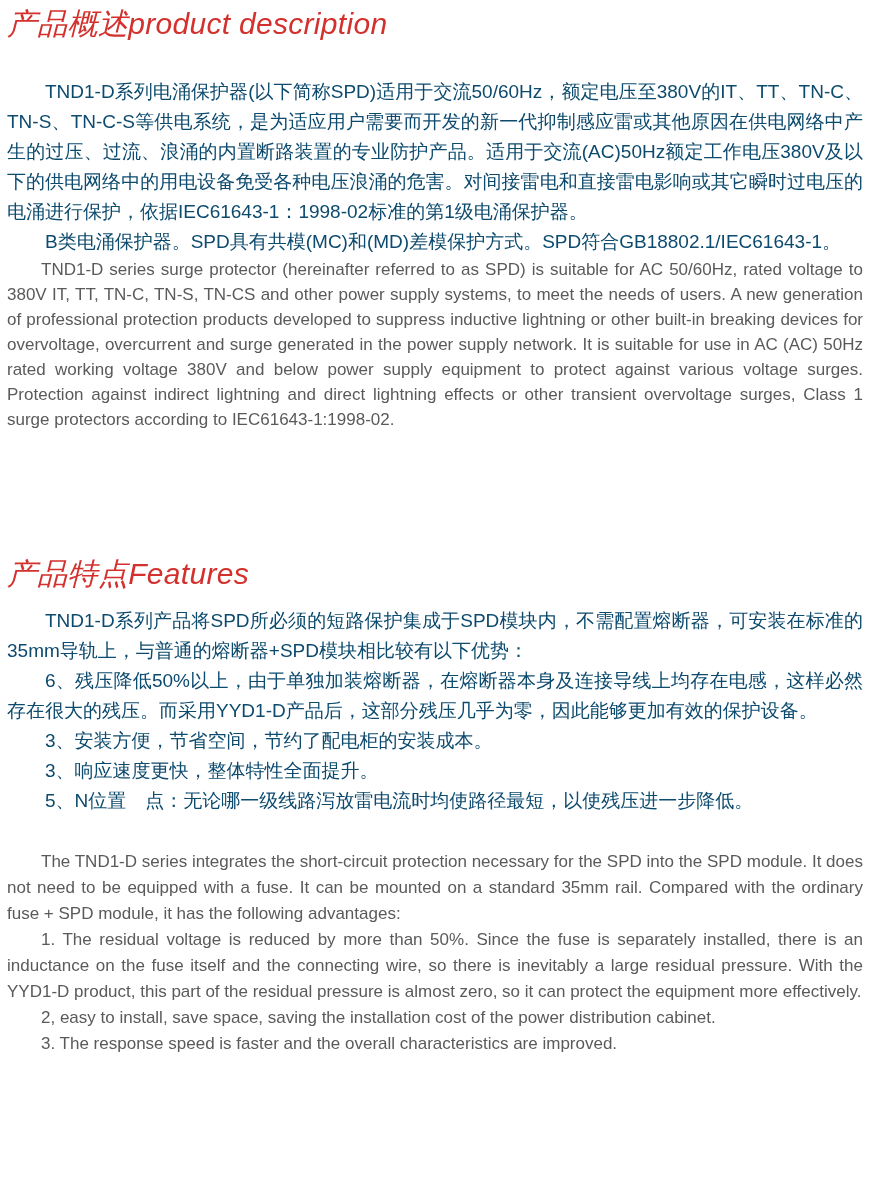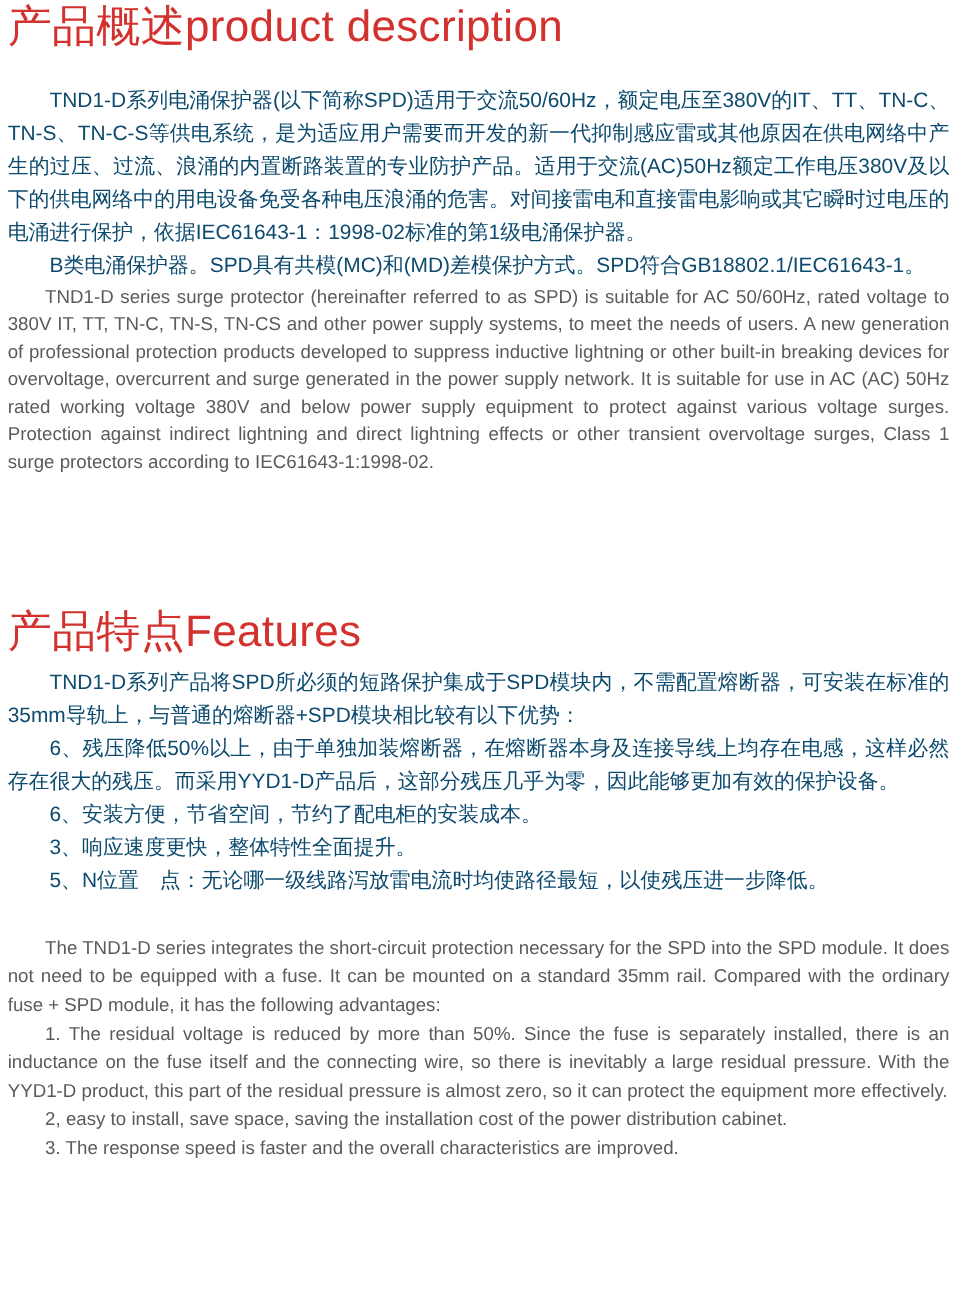--- a/index.html
+++ b/index.html
@@ -12,24 +12,25 @@
     height: 1195px;
     overflow: hidden;
     font-family: "Liberation Sans", sans-serif;
   }
   .page {
     padding: 6px 7px 0 7px;
     box-sizing: border-box;
   }
   .sec-title {
     margin: 0;
-    font-size: 40px;
+    font-size: 30px;
     line-height: 36px;
     font-weight: 500;
     letter-spacing: 0.3px;
+    font-style: italic;
   }
   .sec-title.second {
     margin-top: 124px;
   }
   p {
     margin: 0;
     text-align: justify;
     text-indent: 2em;
   }
   .zh-block-1 { margin-top: 35px; }
@@ -69,21 +70,21 @@
       <p class="en">TND1-D series surge protector (hereinafter referred to as SPD) is suitable for AC 50/60Hz, rated voltage to 380V IT, TT, TN-C, TN-S, TN-CS and other power supply systems, to meet the needs of users. A new generation of professional protection products developed to suppress inductive lightning or other built-in breaking devices for overvoltage, overcurrent and surge generated in the power supply network. It is suitable for use in AC (AC) 50Hz rated working voltage 380V and below power supply equipment to protect against various voltage surges. Protection against indirect lightning and direct lightning effects or other transient overvoltage surges, Class 1 surge protectors according to IEC61643-1:1998-02.</p>
     </div>
   </section>
 
   <section>
     <h1 class="sec-title accent second" style="color: rgb(211, 49, 45);">产品特点Features</h1>
 
     <div class="zh-block-2">
       <p class="zh">TND1-D系列产品将SPD所必须的短路保护集成于SPD模块内，不需配置熔断器，可安装在标准的35mm导轨上，与普通的熔断器+SPD模块相比较有以下优势：</p>
       <p class="zh">6、残压降低50%以上，由于单独加装熔断器，在熔断器本身及连接导线上均存在电感，这样必然存在很大的残压。而采用YYD1-D产品后，这部分残压几乎为零，因此能够更加有效的保护设备。</p>
-      <p class="zh">6、安装方便，节省空间，节约了配电柜的安装成本。</p>
+      <p class="zh">3、安装方便，节省空间，节约了配电柜的安装成本。</p>
       <p class="zh">3、响应速度更快，整体特性全面提升。</p>
       <p class="zh">5、N位置　点：无论哪一级线路泻放雷电流时均使路径最短，以使残压进一步降低。</p>
     </div>
 
     <div class="en-block-2">
       <p class="en">The TND1-D series integrates the short-circuit protection necessary for the SPD into the SPD module. It does not need to be equipped with a fuse. It can be mounted on a standard 35mm rail. Compared with the ordinary fuse + SPD module, it has the following advantages:</p>
       <p class="en">1. The residual voltage is reduced by more than 50%. Since the fuse is separately installed, there is an inductance on the fuse itself and the connecting wire, so there is inevitably a large residual pressure. With the YYD1-D product, this part of the residual pressure is almost zero, so it can protect the equipment more effectively.</p>
       <p class="en">2, easy to install, save space, saving the installation cost of the power distribution cabinet.</p>
       <p class="en">3. The response speed is faster and the overall characteristics are improved.</p>
     </div>

